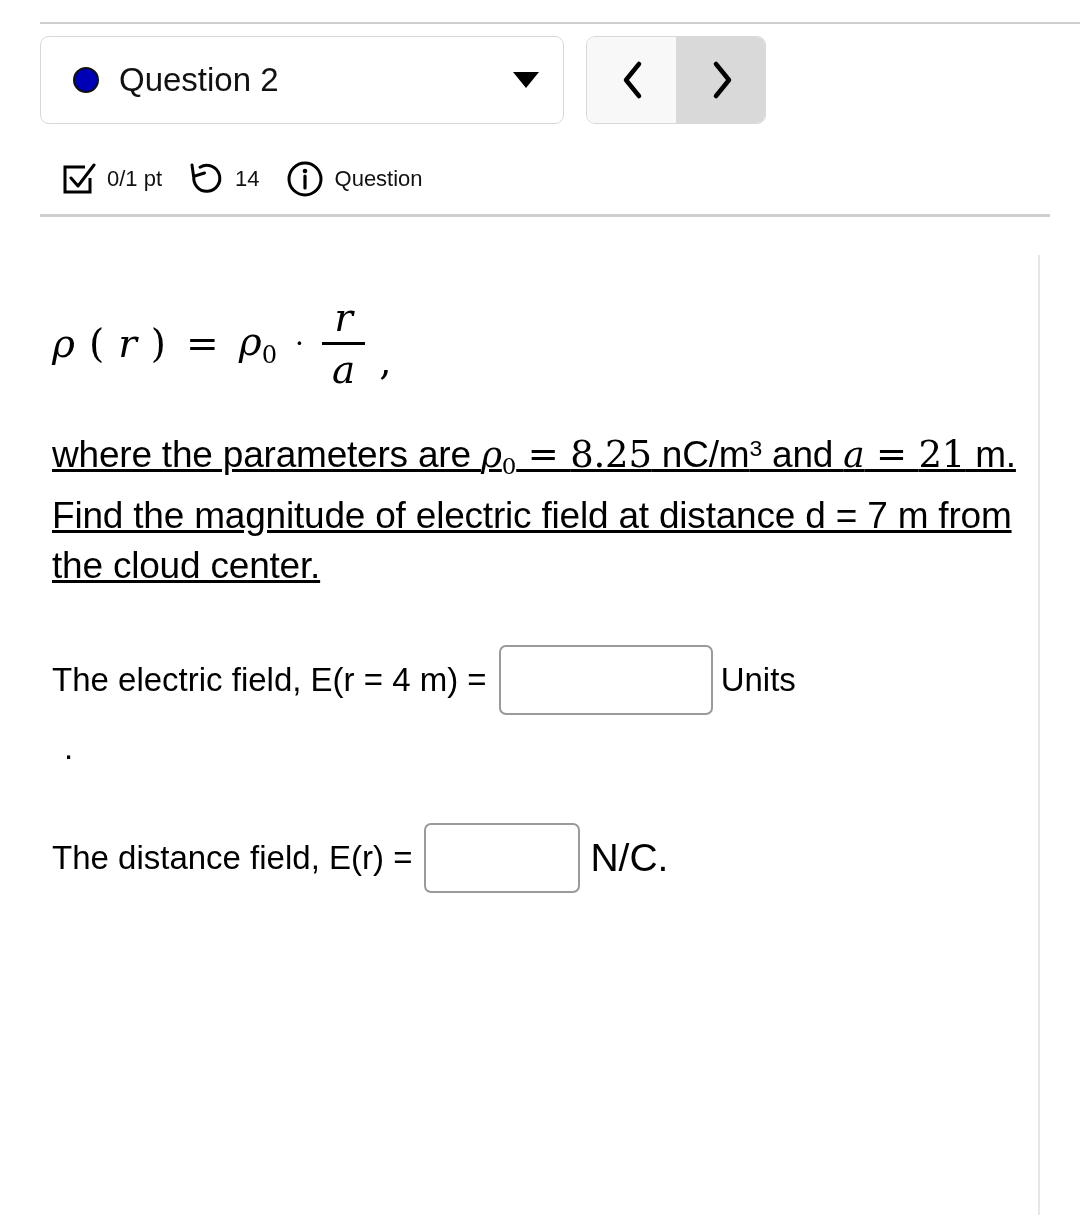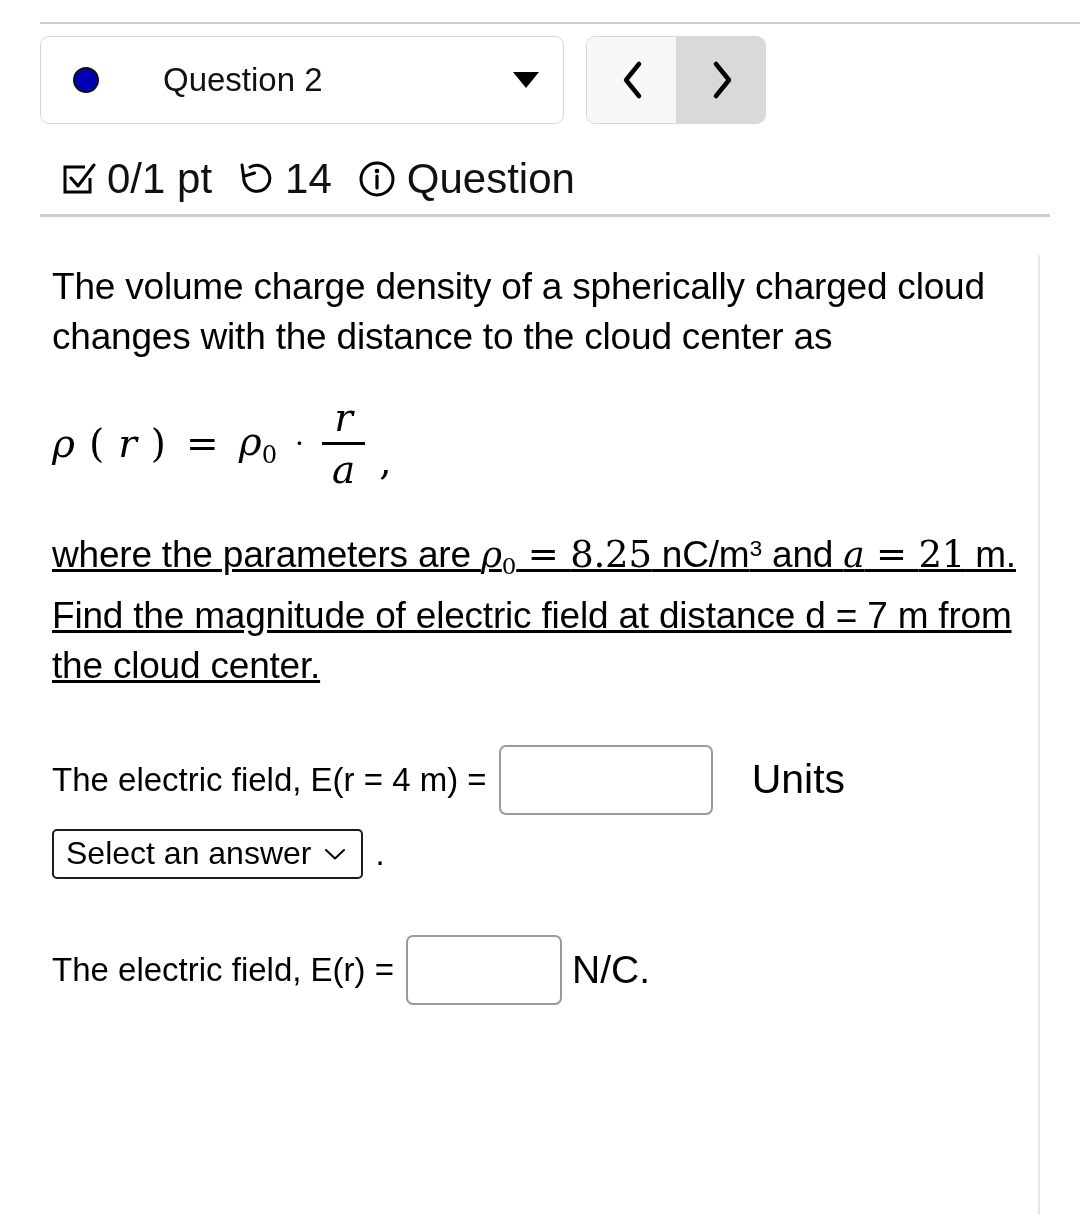--- a/index.html
+++ b/index.html
@@ -55,21 +55,20 @@
     width: 524px;
     height: 88px;
     box-sizing: border-box;
     border: 1px solid #d8d8d8;
     border-radius: 9px;
     background: #ffffff;
     display: flex;
     align-items: center;
     padding: 0 24px 0 32px;
     cursor: pointer;
-    gap: 44px;
   }
   .status-dot {
     width: 26px;
     height: 26px;
     border-radius: 50%;
     background: #0000b4;
     border: 2px solid #101010;
     box-sizing: border-box;
     flex: 0 0 auto;
   }
@@ -109,21 +108,21 @@
   .nav-btn svg { display: block; }
 
   
   .meta-row {
     position: absolute;
     left: 60px;
     top: 152px;
     display: flex;
     align-items: center;
     height: 54px;
-    font-size: 42px;
+    font-size: 22px;
     color: #111111;
   }
   .meta-row .ico { display: flex; align-items: center; }
   .meta-txt { margin-left: 11px; white-space: nowrap; }
   .meta-gap { width: 26px; }
 
   
   .content {
     position: absolute;
     left: 52px;
@@ -190,21 +189,21 @@
     box-sizing: border-box;
     border: 2px solid #9a9a9a;
     border-radius: 7px;
     background: #ffffff;
     margin: 0 8px 0 12px;
     font-size: 30px;
     padding: 0 10px;
     font-family: "Liberation Sans", sans-serif;
     outline: none;
   }
-  .units-label { font-size: 41px; margin-left: 31px; }
+  .units-label { font-size: 33px; }
 
   .select-row {
     margin-top: 14px;
     display: flex;
     align-items: center;
     font-size: 33px;
   }
   .answer-select {
     height: 50px;
     box-sizing: border-box;
@@ -301,21 +300,20 @@
       <circle cx="19" cy="11" r="2.3" fill="#000"></circle>
       <path d="M19 16 V28" stroke="#000" stroke-width="3.2" stroke-linecap="round"></path>
     </svg>
   </span>
   <span class="meta-txt">Question</span>
 
 </div>
 
 <div class="content">
 
-  <p class="para mb-eq">The volume charge density of a spherically charged cloud changes with the distance to the cloud center as</p>
 
   <div class="equation">
     <span class="eq-sym">ρ</span>
       <span class="mathrm">(</span>
       <span class="eq-sym">r</span>
       <span class="mathrm">)</span>
     <span class="eq-eq">=</span>
     <span><span class="eq-sym">ρ</span><span class="sub">0</span></span>
     <span class="eq-dot">·</span>
     <span class="frac">
@@ -330,29 +328,23 @@
     <span>where the parameters are </span><span class="mathit">ρ</span><span class="msub mathrm">0</span><span class="mathrm"> = </span><span class="mathrm">8.25</span><span> nC/m</span><span class="sup3">3</span><span> and </span><span class="mathit">a</span><span class="mathrm"> = </span><span class="mathrm">21</span><span> m.</span><span> Find the magnitude of electric field at distance d = 7 m from the cloud center.</span>
   </p>
 
   <div class="answer-row-1">
     <span>The electric field, E(r = 4 m) =</span>
     <input class="ans-input-1" type="text" placeholder="" style="">
     <span class="units-label">Units</span>
   </div>
 
   <div class="select-row">
-    <div class="answer-select">
-      <span class="sel-text">Select an answer</span>
-      <svg width="24" height="16" viewBox="0 0 24 16">
-        <path d="M3 4 L12 12.5 L21 4" fill="none" stroke="#000" stroke-width="2" stroke-linecap="round" stroke-linejoin="round"></path>
-      </svg>
-    </div>
     <span class="period">.</span>
   </div>
 
 
   <div class="answer-row-2">
-    <span>The electric field, E(r) =</span>
+    <span>The distance field, E(r) =</span>
     <input class="ans-input-2" type="text" placeholder="" style="">
     <span class="nc-label">N/C.</span>
   </div>
 
 </div>
 
 </body></html>

